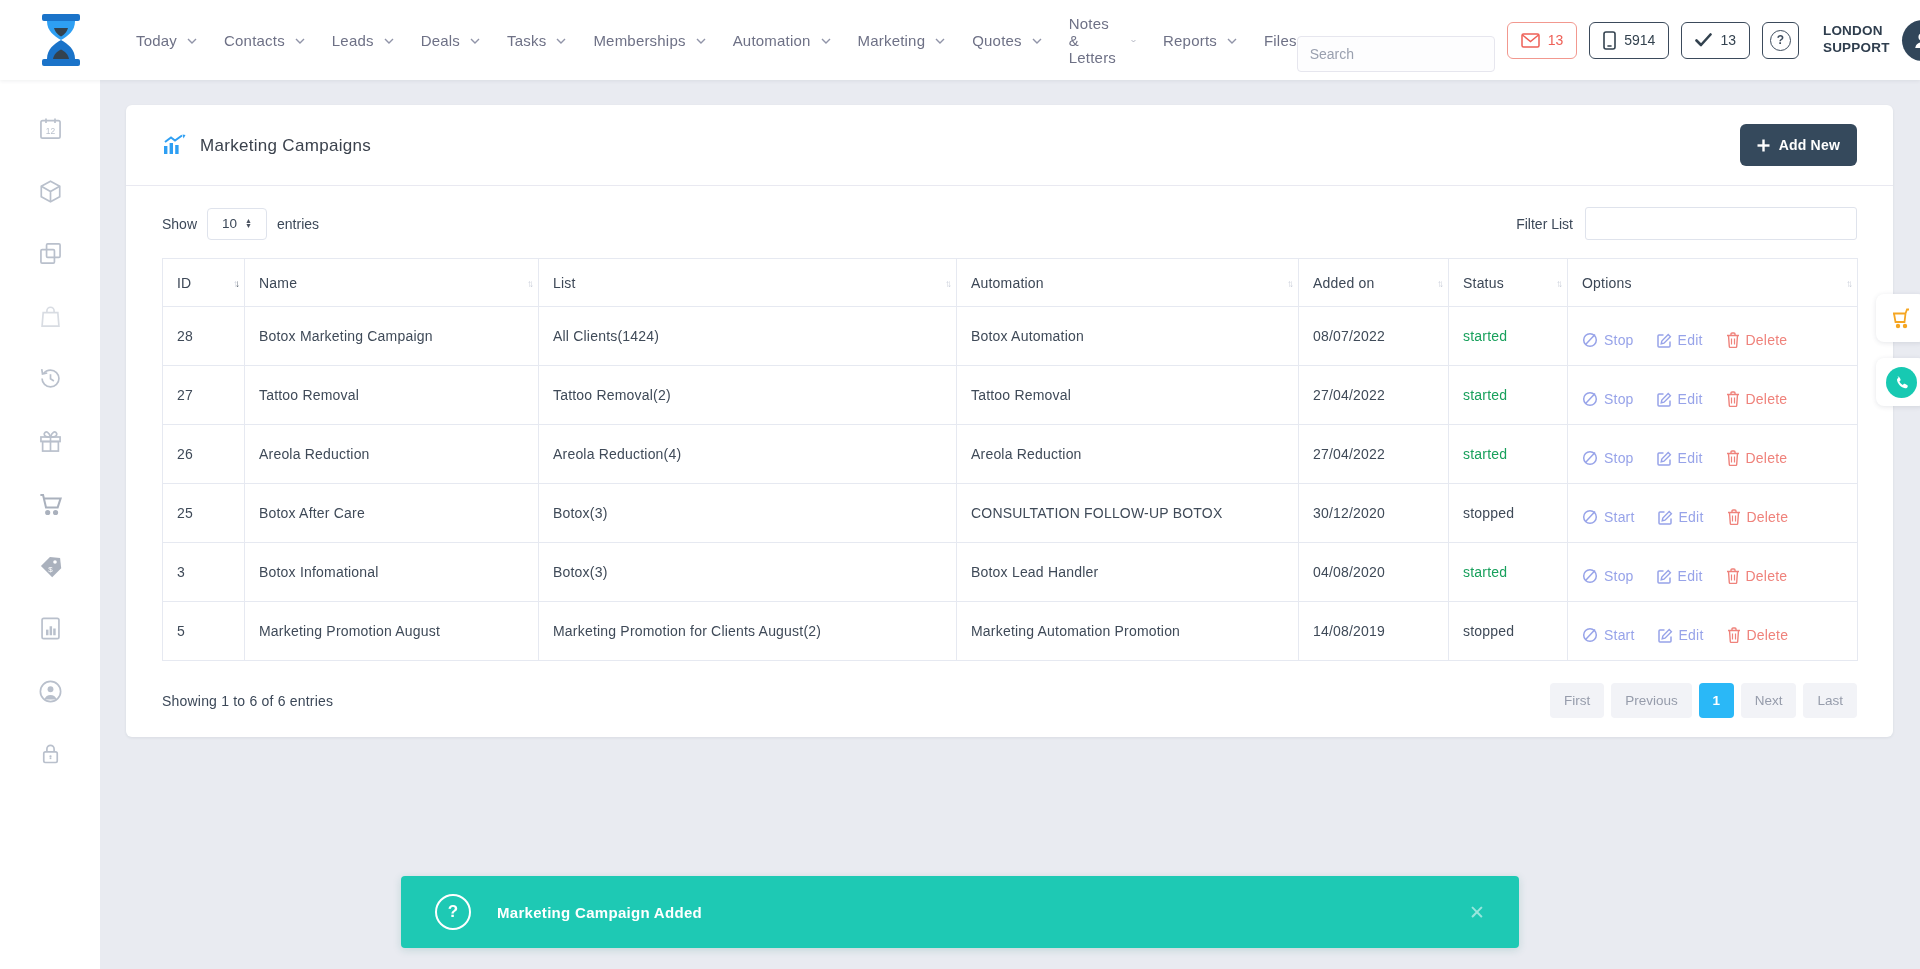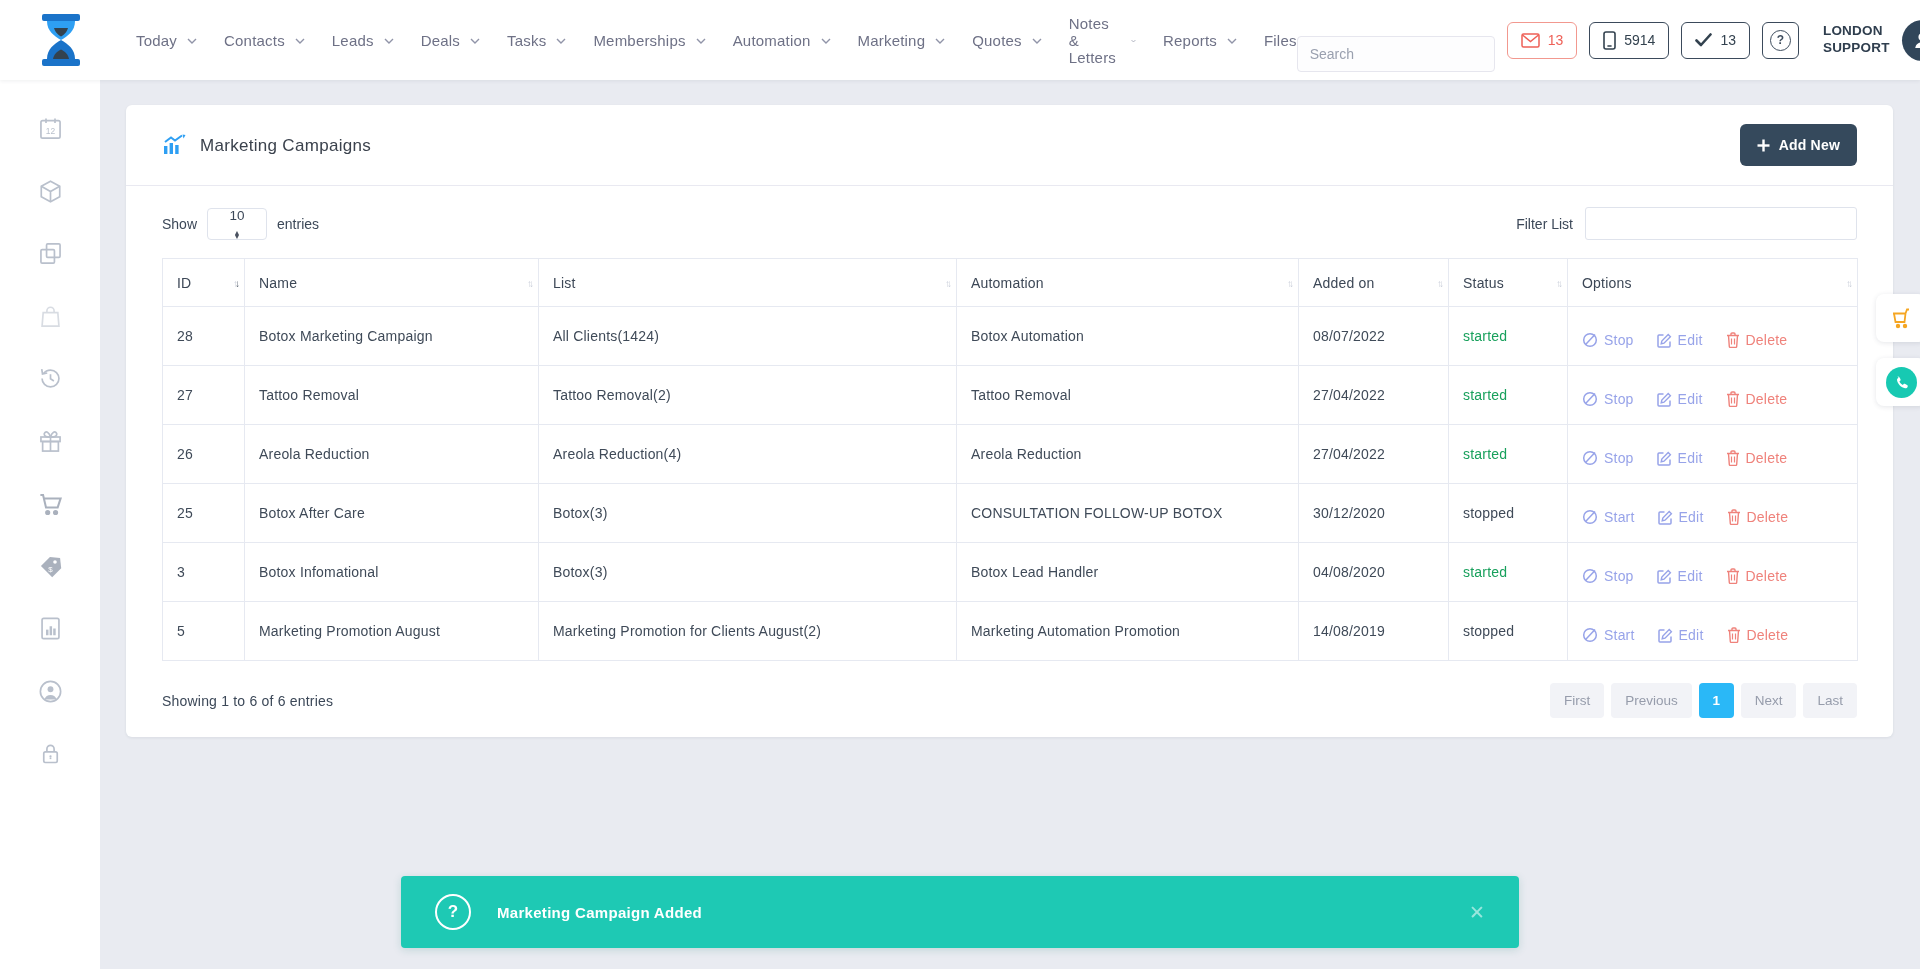--- a/index.html
+++ b/index.html
@@ -33,21 +33,21 @@
   
   .main { position:absolute; top:80px; left:100px; width:1820px; height:889px; background:#e9ebf1; }
   .card { position:absolute; left:26px; top:25px; width:1767px; background:#fff; border-radius:6px; box-shadow:0 1px 3px rgba(31,45,61,.08); }
   .card-header { display:flex; align-items:center; padding:21px 36px; height:80px; }
   .card-title { display:flex; align-items:flex-end; gap:14px; font-size:17px; color:#3b424d; font-weight:500; letter-spacing:.3px; }
   .btn-addnew { margin-left:auto; background:#35495c; color:#fff; border:0; border-radius:6px; height:42px; padding:0 17px;
                 font-size:14px; font-weight:bold; display:flex; align-items:center; gap:9px; cursor:pointer; font-family:inherit; letter-spacing:.2px; }
   .card-divider { border:0; border-top:1px solid #e9e9f1; }
   .card-controls { display:flex; align-items:center; justify-content:space-between; padding:21px 36px 18px; }
   .show-entries { display:flex; align-items:center; gap:10px; font-size:14px; color:#3c4858; }
-  .select-box { width:60px; height:32px; border:1px solid #dfe3ec; border-radius:4px; display:flex; align-items:center; justify-content:center; gap:8px; cursor:pointer; background:#fff;flex-direction:column; }
+  .select-box { width:60px; height:32px; border:1px solid #dfe3ec; border-radius:4px; display:flex; align-items:center; justify-content:center; gap:8px; cursor:pointer; background:#fff; }
   .select-box .val { font-size:13.5px; color:#3c4858; }
   .spin { display:flex; flex-direction:column; line-height:4.5px; font-size:7px; color:#4a5260; }
   .filter-group { display:flex; align-items:center; gap:12px; font-size:14px; color:#3c4858; }
   .filter-group input { width:272px; height:33px; border:1px solid #dfe3ec; border-radius:3px; outline:none; padding:0 10px; font-size:14px; color:#3c4858; font-family:inherit; }
 
   
   table.data { border-collapse:collapse; margin:0 36px; width:1695px; table-layout:fixed; }
   .data th, .data td { border:1px solid #e6e9f1; text-align:left; padding:0 14px; }
   .data th { height:48px; font-size:14px; font-weight:500; color:#3c4756; position:relative; letter-spacing:.2px; cursor:pointer; }
   .data td { height:59px; font-size:14px; color:#3f4a58; letter-spacing:.2px; }

